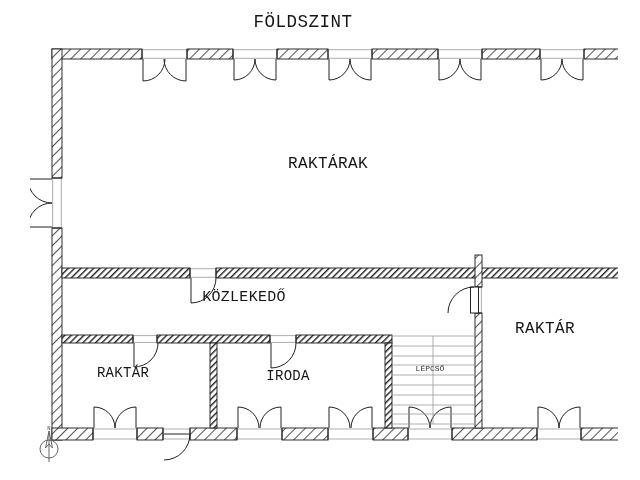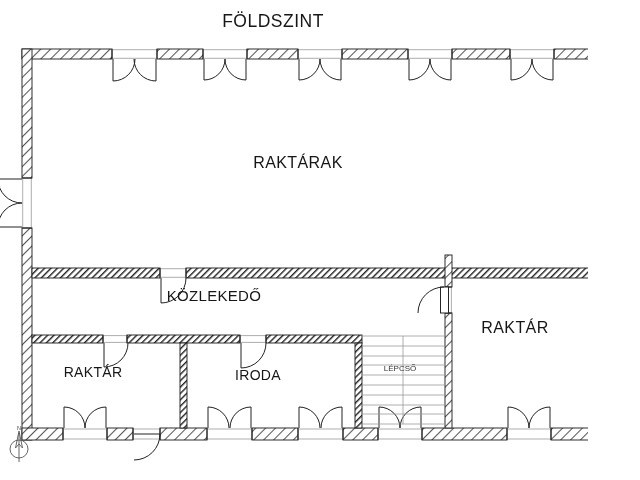--- a/index.html
+++ b/index.html
@@ -4,22 +4,23 @@
 <style>
   :root{
     --background:#ffffff;
     --line:#1a1a1a;
     --hatch:#555555;
     --stairs_line:#999999;
   }
   html,body{margin:0;padding:0;background:var(--background);}
   .canvas{
     position:relative;width:588px;height:480px;background:var(--background);
-    font-family:Liberation Sans, sans-serif;
+    font-family:Liberation Mono, monospace;
     overflow:hidden;
+    margin-left:30px;
   }
   svg{display:block}
   .wall{fill:url(#hatch);stroke:var(--line);stroke-width:0.9;}
   .wall-dense{fill:url(#hatchDense);stroke:var(--line);stroke-width:0.9;}
   .door{stroke:#222;stroke-width:1;fill:none;}
   .leafrect{fill:#fff;stroke:#222;stroke-width:1;}
   .jamb{stroke:#222;stroke-width:1;fill:none;}
   .face{stroke:#8a8a8a;stroke-width:0.7;fill:none;}
   .stairs{stroke:var(--stairs_line);stroke-width:0.8;fill:none;}
   .north{stroke:#555;stroke-width:0.9;fill:none;}

